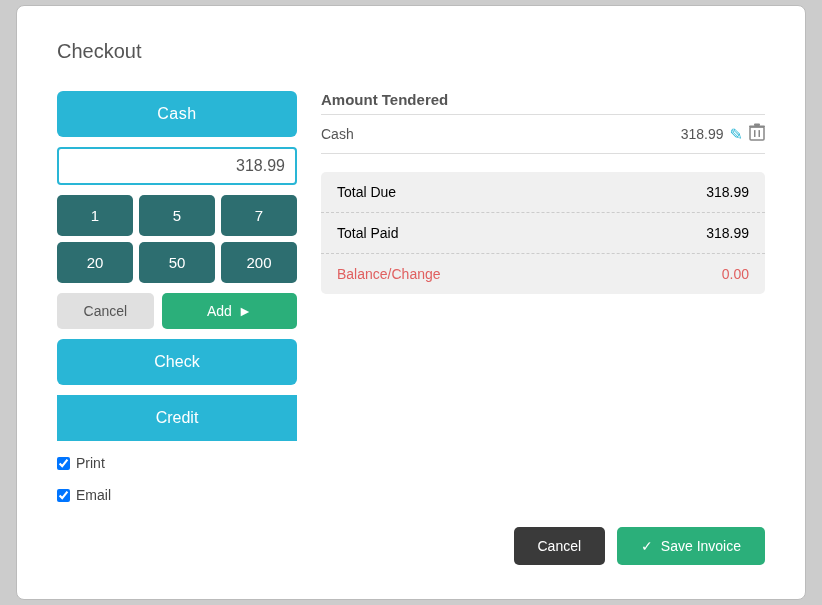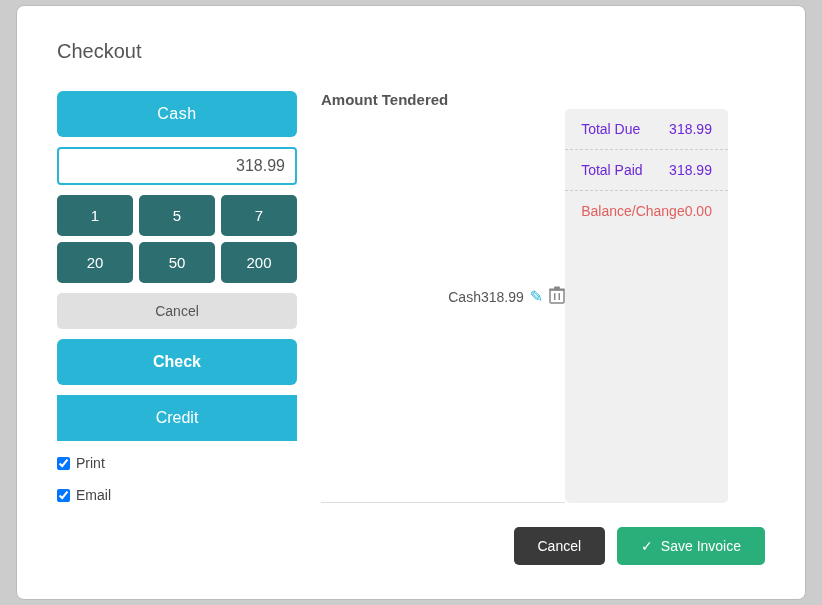--- a/index.html
+++ b/index.html
@@ -105,21 +105,20 @@
     }
     .btn-check {
       background: #29b6d6;
       color: #fff;
       border: none;
       border-radius: 6px;
       padding: 14px 0;
       font-size: 16px;
       cursor: pointer;
       width: 100%;
-      font-weight: bold;
     }
     .btn-credit {
       background: #29b6d6;
       color: #fff;
       border: none;
       border-radius: 0;
       padding: 14px 0;
       font-size: 16px;
       cursor: pointer;
       width: 100%;
@@ -127,21 +126,21 @@
     .checkbox-row {
       display: flex;
       align-items: center;
       gap: 6px;
       font-size: 14px;
       color: #444;
     }
     .right-col {
       flex: 1;
       display: flex;
-      flex-direction: row;
+      flex-direction: column;
       gap: 0;
     }
     .amount-tendered-title {
       font-size: 15px;
       color: #555;
       font-weight: 600;
       padding-bottom: 6px;
       border-bottom: 1px solid #ddd;
     }
     .tendered-row {
@@ -173,21 +172,21 @@
       border-radius: 5px;
       margin-top: 18px;
       padding: 0;
       overflow: hidden;
     }
     .summary-row {
       display: flex;
       justify-content: space-between;
       padding: 12px 16px;
       font-size: 14px;
-      color: #6d28d9;
+      color: #000000;
       border-bottom: 1px dashed #ccc;
     }
     .summary-row:last-child {
       border-bottom: none;
     }
     .summary-row.balance {
       color: #e06060;
     }
     .modal-footer {
       display: flex;
@@ -241,20 +240,24 @@
         <button class="numpad-btn">1</button>
         <button class="numpad-btn">5</button>
         <button class="numpad-btn">7</button>
         <button class="numpad-btn">20</button>
         <button class="numpad-btn">50</button>
         <button class="numpad-btn">200</button>
       </div>
 
       <div class="action-row">
         <button class="btn-cancel-small">Cancel</button>
+        <button class="btn-add">
+          <span>Add</span>
+          <span class="arrow-icon">►</span>
+        </button>
       </div>
 
       <button class="btn-check">Check</button>
       <button class="btn-credit">Credit</button>
 
       <div style="display:flex;flex-direction:column;gap:16px;margin-top:4px;">
         <label class="checkbox-row">
           <input type="checkbox" checked="" style="">
           <span>Print</span>
         </label>

